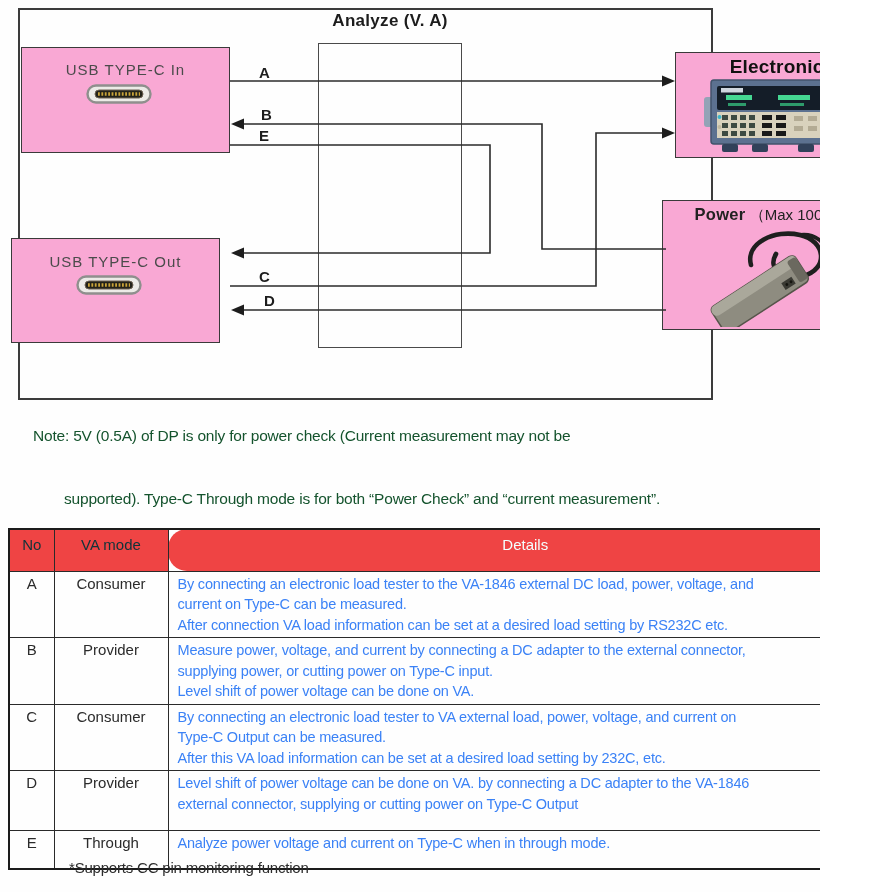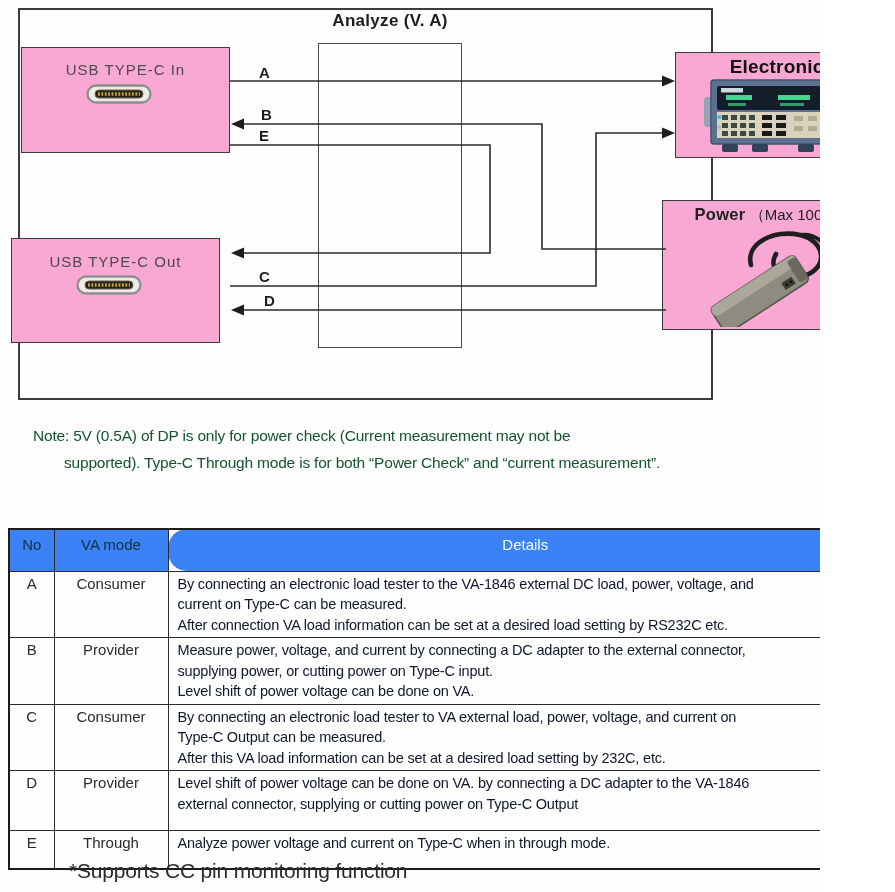--- a/index.html
+++ b/index.html
@@ -50,44 +50,44 @@
   
   .wires{position:absolute;left:0;top:0;z-index:2;pointer-events:none;}
   .wire-label{
     position:absolute;font-size:15px;font-weight:bold;color:#1d1d1d;z-index:3;
   }
   
   .note{
     position:absolute;left:33px;top:422px;font-size:15.5px;color:#14532d;
     line-height:27px;letter-spacing:-0.2px;z-index:1;
   }
-  .note .note-line2{padding-left:31px;}
+  .note .note-line2{padding-left:31px;margin-top:36px;}
   
   .va-table{
     position:absolute;left:8px;top:528px;width:876px;
     border-collapse:collapse;table-layout:fixed;z-index:1;
     font-size:14.5px;color:#242424;
   }
   .va-table td,.va-table th{
     border:1.2px solid #2a2a2a;vertical-align:top;box-sizing:border-box;
   }
   .va-table{border:2px solid #1c1c1c;}
   .va-table th{
-    background:#3b82f6;font-weight:normal;font-size:15px;
+    background:#ef4444;font-weight:normal;font-size:15px;
     padding-top:6px;height:42px;
   }
   .th-dark{color:#10333a;}
   .th-light{color:#f4ffff;border-radius:19px;}
   .cell-no,.cell-mode{text-align:center;padding-top:3px;font-size:15px;color:#2b2b2b;}
   .cell-details{
     padding:2px 9px 2px 9px;white-space:pre-line;line-height:20.5px;
-    letter-spacing:-0.2px;color:#0f172a;
+    letter-spacing:-0.2px;color:#3b82f6;
   }
   .footnote{
-    position:absolute;left:69px;top:859px;font-size:21px;color:#2c2c2c;
+    position:absolute;left:69px;top:859px;font-size:15px;color:#2c2c2c;
     letter-spacing:-0.2px;z-index:1;
   }
 </style>
 </head>
 <body>
 
 <div id="page">
 
   <div class="outer-box"></div>
   <div class="middle-box"></div>

